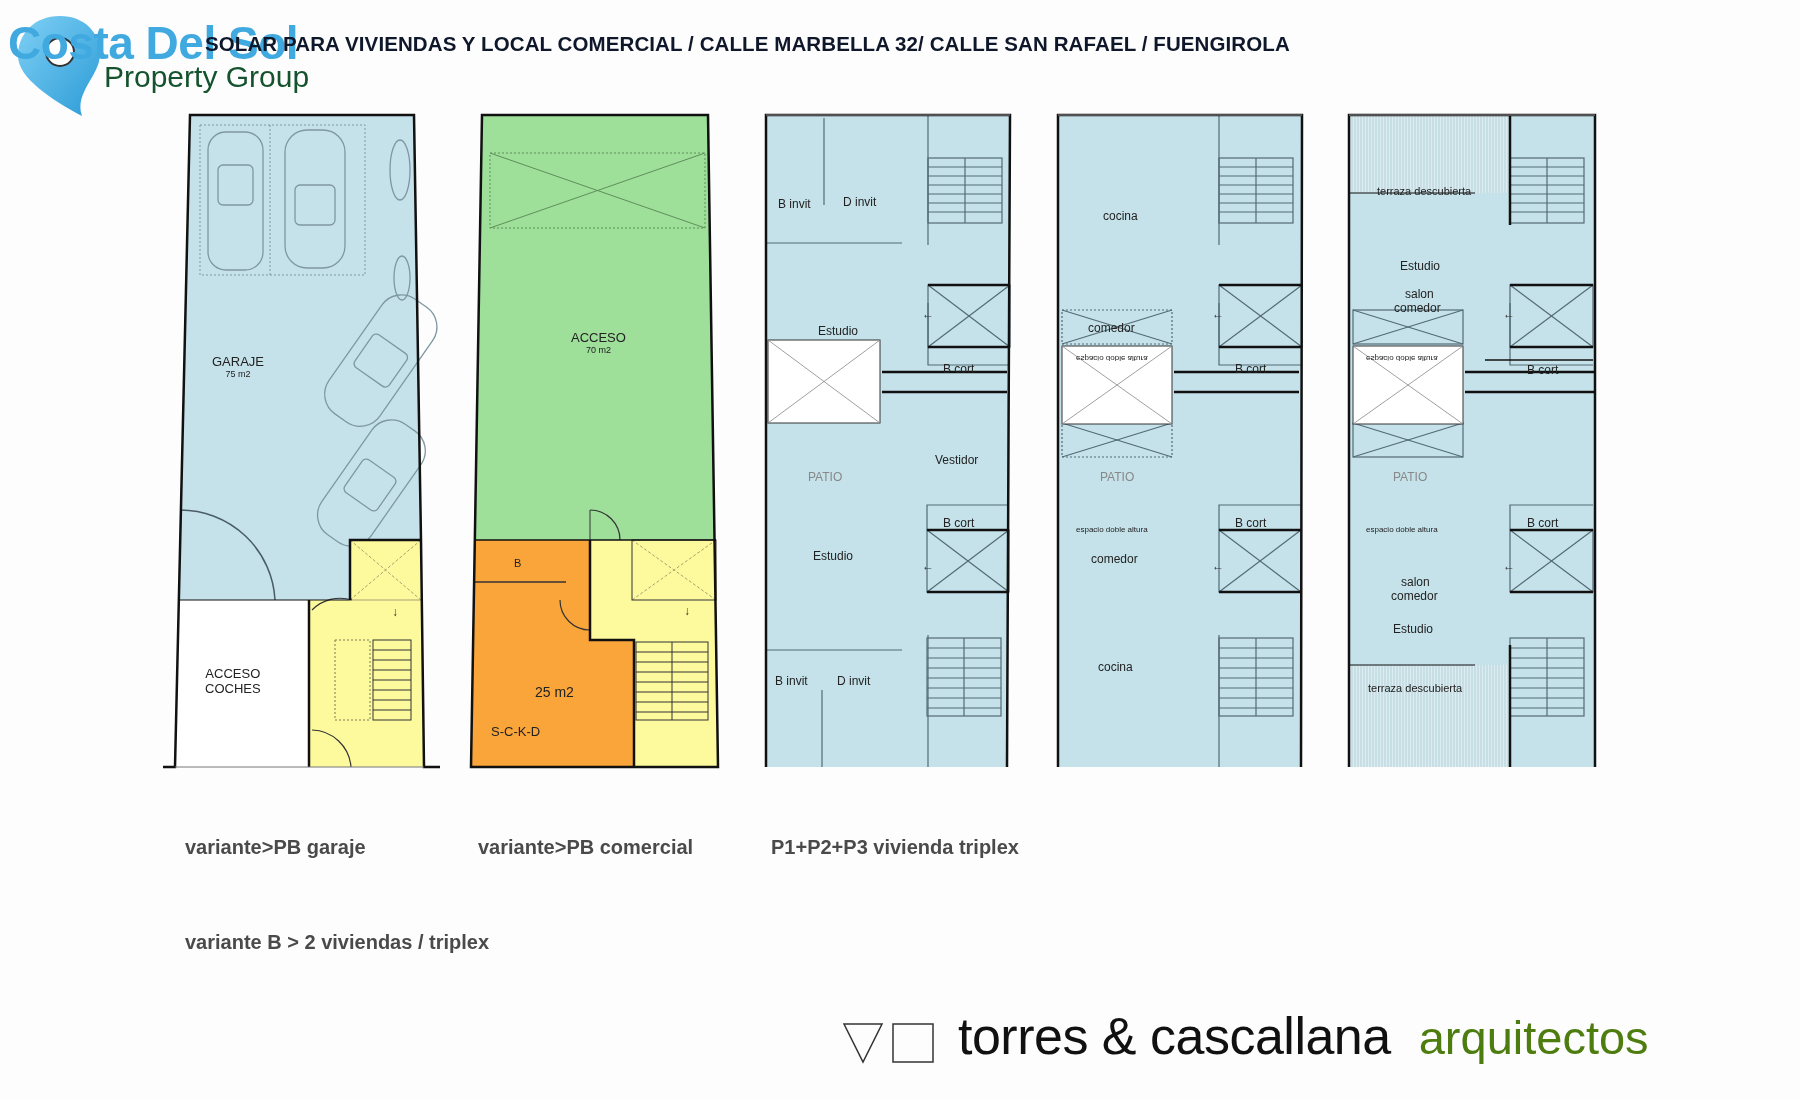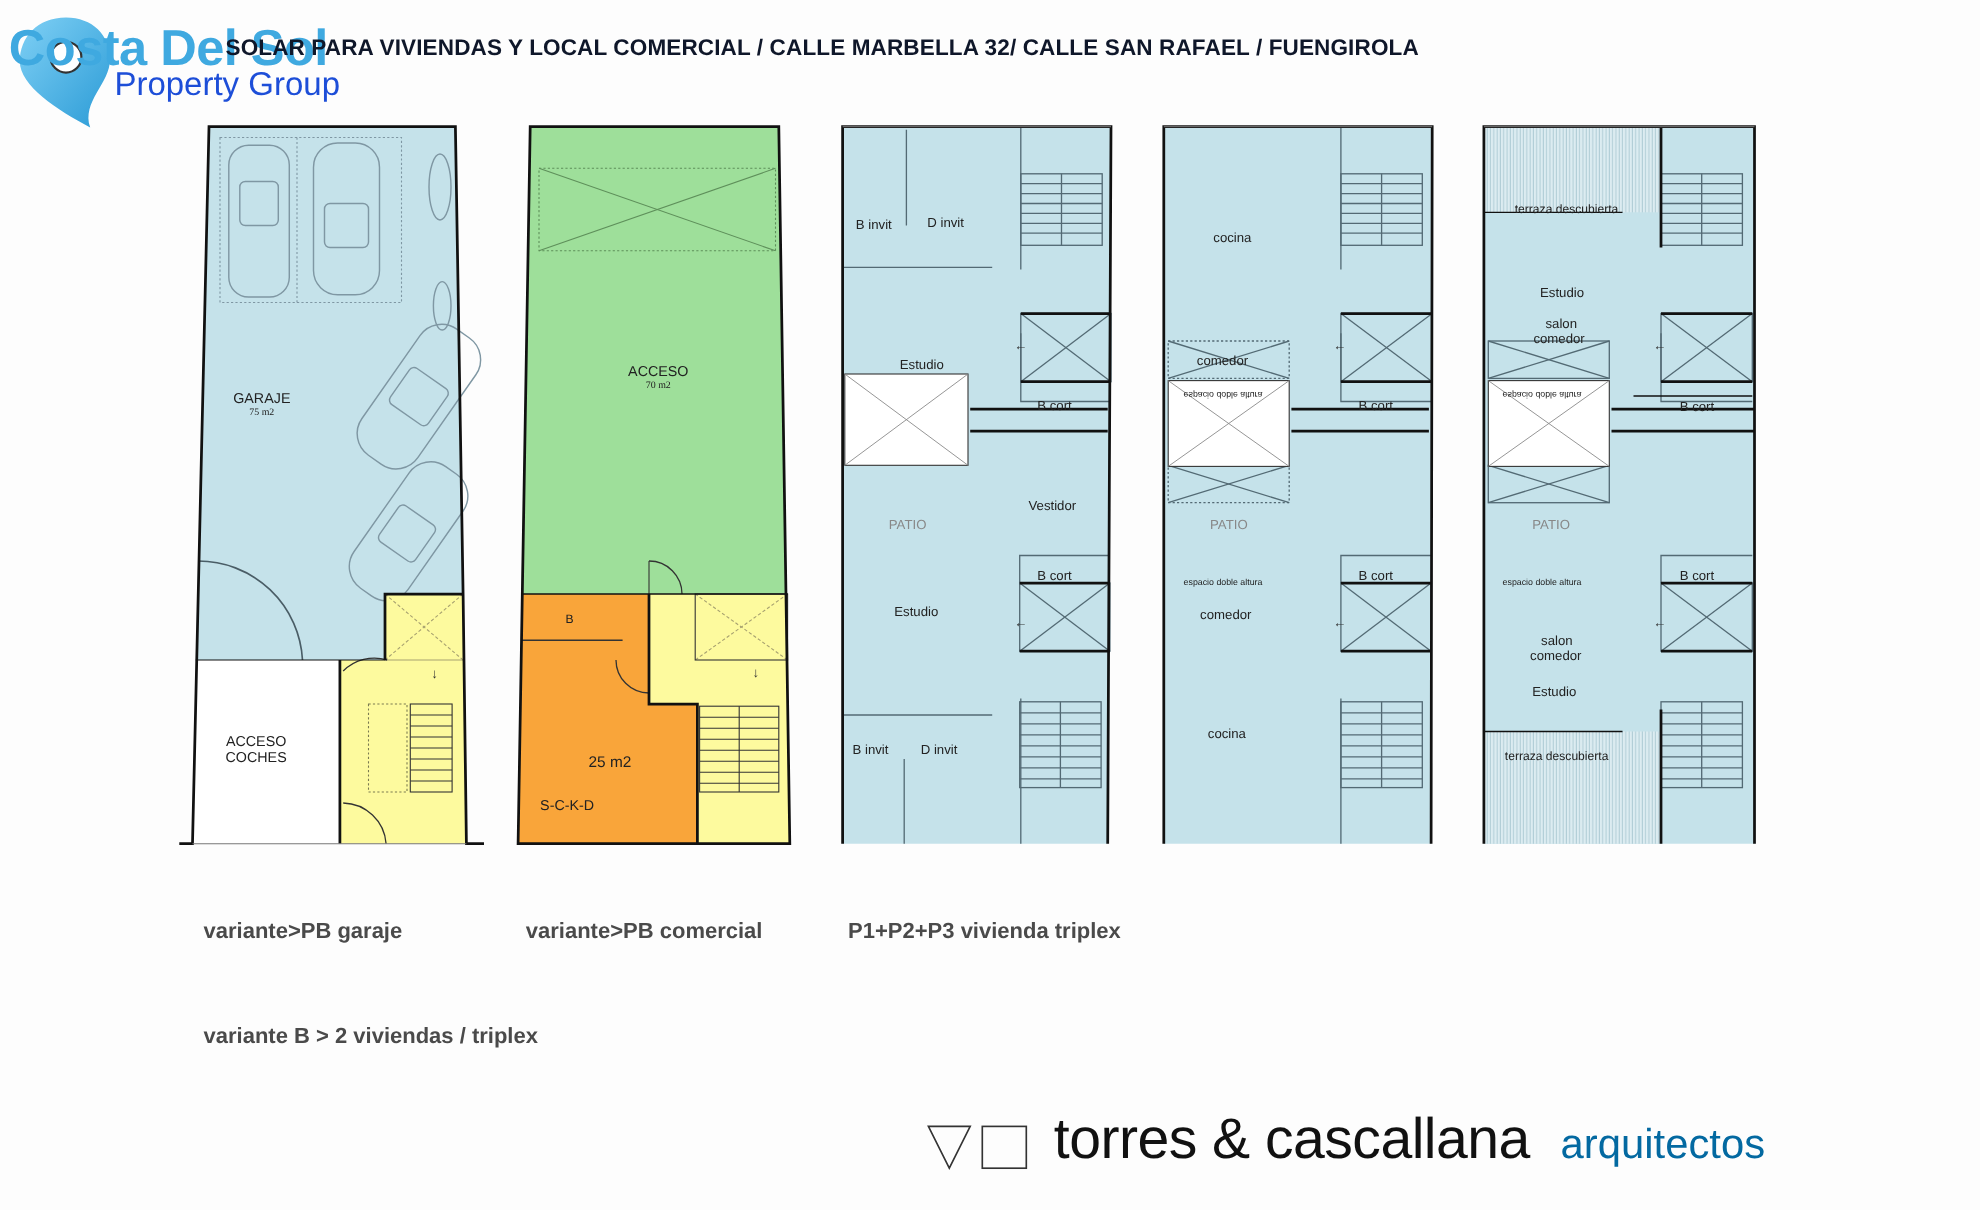--- a/index.html
+++ b/index.html
@@ -1,28 +1,28 @@
 <!DOCTYPE html>
 <html><head>
 <meta charset="utf-8">
 <style>
   html,body{margin:0;padding:0;background:#fdfdfd;}
   body{width:1800px;height:1100px;position:relative;overflow:hidden;font-family:"Liberation Sans",sans-serif;color:#333;}
   .abs{position:absolute;}
   .title{left:205px;top:32px;font-size:20.5px;font-weight:bold;color:#0f172a;letter-spacing:0.1px;white-space:nowrap;}
   .logo-pin{left:12px;top:12px;width:96px;height:106px;}
   .logo-main{left:8px;top:16px;font-size:46px;font-weight:bold;color:#3fa9e0;white-space:nowrap;letter-spacing:-0.5px;}
-  .logo-sub{left:104px;top:60px;font-size:30px;color:#1d4ed8;white-space:nowrap;}
+  .logo-sub{left:104px;top:60px;font-size:30px;color:#14532d;white-space:nowrap;}
   .plan{position:absolute;}
   .room-label{position:absolute;font-size:12px;color:#222;text-align:center;white-space:nowrap;}
-  .sub{font-size:9px;font-family:Liberation Serif, serif;}
+  .sub{font-size:9px;}
   .caption{position:absolute;font-size:20px;font-weight:bold;color:#4a4a4a;white-space:nowrap;margin-top:31px;}
   .brand{left:845px;top:1008px;white-space:nowrap;}
   .brand-name{font-size:52px;color:#111;letter-spacing:-0.5px;}
-  .brand-suffix{font-size:38px;color:#0369a1;margin-left:28px;margin-top:40px;}
+  .brand-suffix{font-size:47px;color:#4d7c0f;margin-left:28px;margin-top:40px;}
   .brand-icons{left:842px;top:1022px;}
   svg text{font-family:"Liberation Sans",sans-serif;}
 </style>
 </head>
 <body>
 
 <svg class="abs logo-pin" viewBox="0 0 96 106">
   <defs>
     <linearGradient id="pinG" x1="0" y1="0" x2="1" y2="1">
       <stop offset="0" stop-color="#7fd0f5"></stop>

